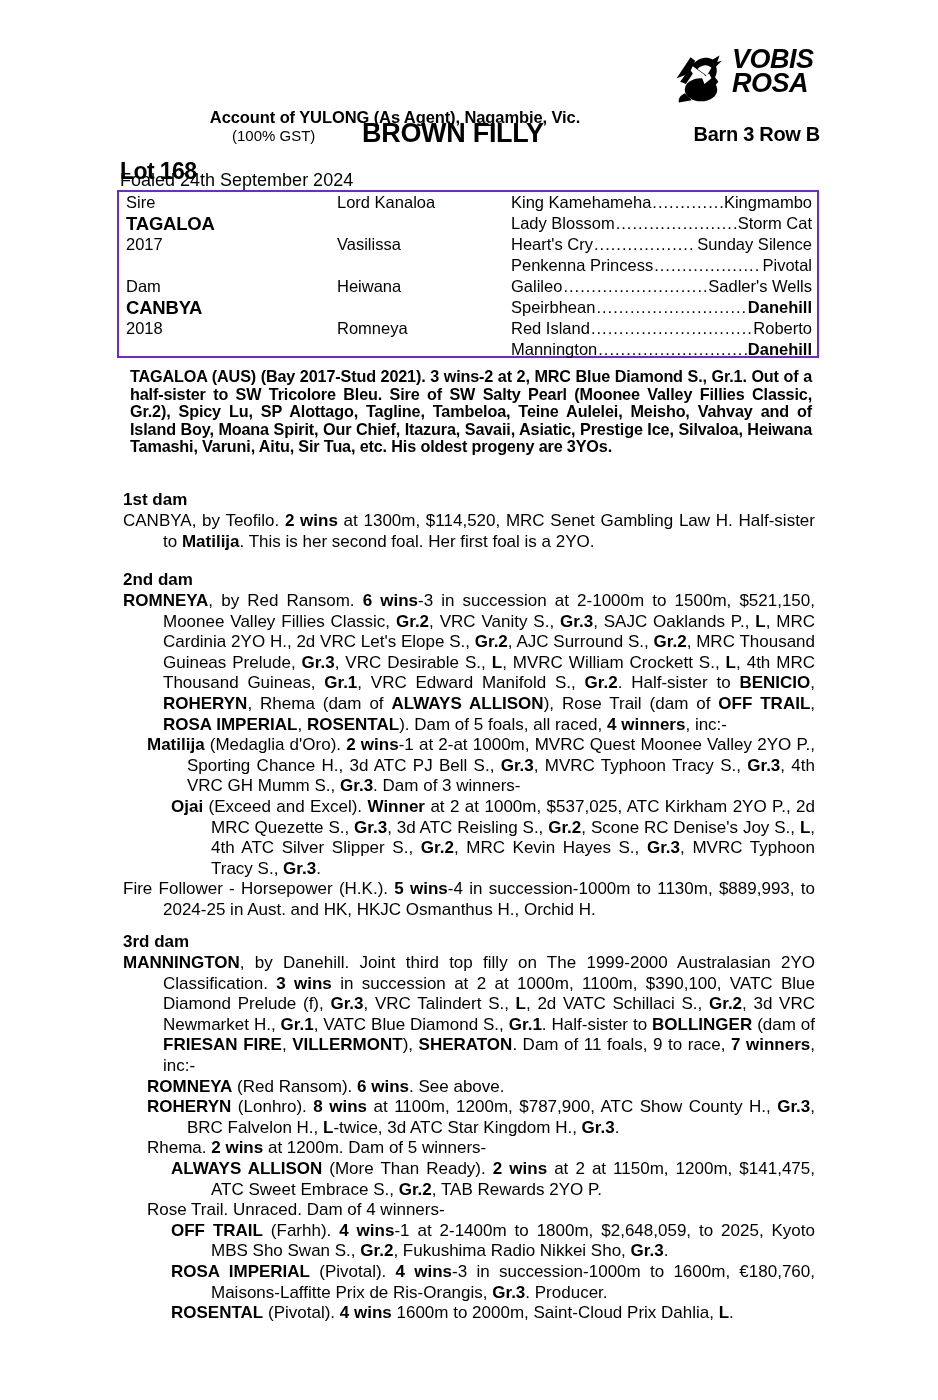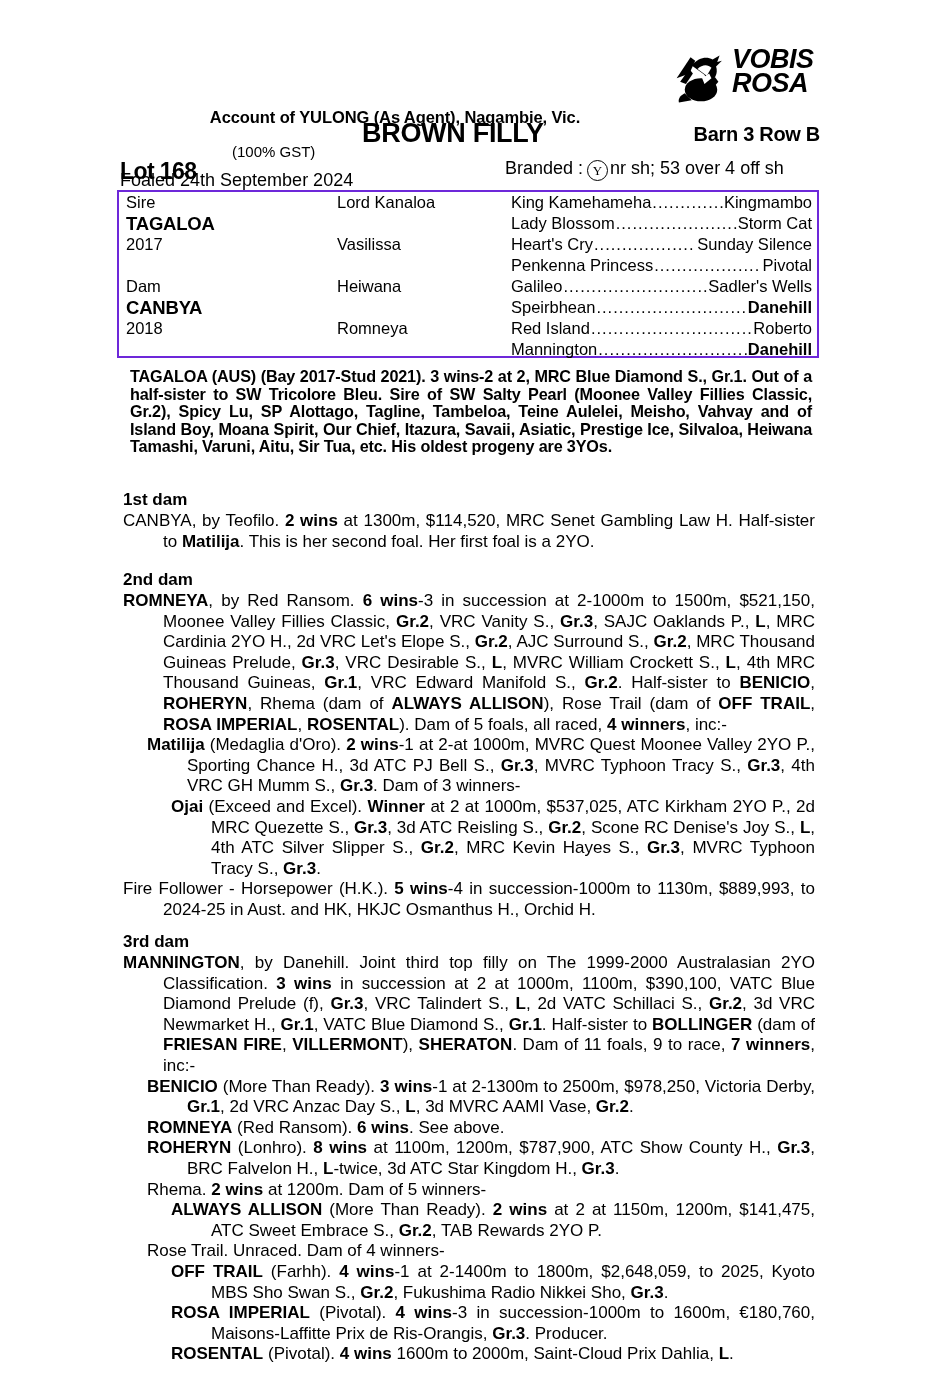--- a/index.html
+++ b/index.html
@@ -73,21 +73,21 @@
     left: 0;
     top: -2px;
     font-size: 23px;
     font-weight: bold;
     letter-spacing: -0.6px;
     margin-top: 40px;
   }
   .gst {
     position: absolute;
     left: 112px;
-    top: 23px;
+    top: 7px;
     font-size: 15px;
     font-weight: normal;
   }
   .colour-sex {
     position: absolute;
     left: 242px;
     top: -2px;
     font-size: 27px;
     font-weight: bold;
     letter-spacing: -0.3px;
@@ -249,27 +249,20 @@
 
   <div class="lot-row">
     <span class="lot-no">Lot 168</span>
     <span class="gst">(100% GST)</span>
     <span class="colour-sex">BROWN FILLY</span>
     <span class="barn">Barn 3 Row B</span>
   </div>
 
   <div class="foaled-row">
     <span class="foaled-text">Foaled 24th September 2024</span>
-    <span class="branded-wrap">
-      <span>Branded :</span>
-      <span class="brand-symbol">
-          <span>Y</span>
-        </span>
-      <span>nr sh; 53 over 4 off sh</span>
-    </span>
   </div>
 
   <div class="ped-table">
     <div class="ped-row">
       <span class="c1">Sire</span>
       <span class="c2">Lord Kanaloa</span>
       <span class="c3">
         <span class="nm">King Kamehameha</span>
         <span class="leader">.................................................................</span>
         <span class="anc">Kingmambo</span>
@@ -345,21 +338,20 @@
   <div class="body-block" id="second-dam-body" style="top:591px;">
       <p class="para lvl0"><b>ROMNEYA</b>, by Red Ransom. <b>6 wins</b>-3 in succession at 2-1000m to 1500m, $521,150, Moonee Valley Fillies Classic, <b>Gr.2</b>, VRC Vanity S., <b>Gr.3</b>, SAJC Oaklands P., <b>L</b>, MRC Cardinia 2YO H., 2d VRC Let's Elope S., <b>Gr.2</b>, AJC Surround S., <b>Gr.2</b>, MRC Thousand Guineas Prelude, <b>Gr.3</b>, VRC Desirable S., <b>L</b>, MVRC William Crockett S., <b>L</b>, 4th MRC Thousand Guineas, <b>Gr.1</b>, VRC Edward Manifold S., <b>Gr.2</b>. Half-sister to <b>BENICIO</b>, <b>ROHERYN</b>, Rhema (dam of <b>ALWAYS ALLISON</b>), Rose Trail (dam of <b>OFF TRAIL</b>, <b>ROSA IMPERIAL</b>, <b>ROSENTAL</b>). Dam of 5 foals, all raced, <b>4 winners</b>, inc:-</p>
       <p class="para lvl1"><b>Matilija</b> (Medaglia d'Oro). <b>2 wins</b>-1 at 2-at 1000m, MVRC Quest Moonee Valley 2YO P., Sporting Chance H., 3d ATC PJ Bell S., <b>Gr.3</b>, MVRC Typhoon Tracy S., <b>Gr.3</b>, 4th VRC GH Mumm S., <b>Gr.3</b>. Dam of 3 winners-</p>
       <p class="para lvl2"><b>Ojai</b> (Exceed and Excel). <b>Winner</b> at 2 at 1000m, $537,025, ATC Kirkham 2YO P., 2d MRC Quezette S., <b>Gr.3</b>, 3d ATC Reisling S., <b>Gr.2</b>, Scone RC Denise's Joy S., <b>L</b>, 4th ATC Silver Slipper S., <b>Gr.2</b>, MRC Kevin Hayes S., <b>Gr.3</b>, MVRC Typhoon Tracy S., <b>Gr.3</b>.</p>
       <p class="para lvl0">Fire Follower - Horsepower (H.K.). <b>5 wins</b>-4 in succession-1000m to 1130m, $889,993, to 2024-25 in Aust. and HK, HKJC Osmanthus H., Orchid H.</p>
     </div>
 
   <div class="sec-head" style="top:932px;">3rd dam</div>
   <div class="body-block" id="third-dam-body" style="top:953px;">
       <p class="para lvl0"><b>MANNINGTON</b>, by Danehill. Joint third top filly on The 1999-2000 Australasian 2YO Classification. <b>3 wins</b> in succession at 2 at 1000m, 1100m, $390,100, VATC Blue Diamond Prelude (f), <b>Gr.3</b>, VRC Talindert S., <b>L</b>, 2d VATC Schillaci S., <b>Gr.2</b>, 3d VRC Newmarket H., <b>Gr.1</b>, VATC Blue Diamond S., <b>Gr.1</b>. Half-sister to <b>BOLLINGER</b> (dam of <b>FRIESAN FIRE</b>, <b>VILLERMONT</b>), <b>SHERATON</b>. Dam of 11 foals, 9 to race, <b>7 winners</b>, inc:-</p>
-      <p class="para lvl1"><b>BENICIO</b> (More Than Ready). <b>3 wins</b>-1 at 2-1300m to 2500m, $978,250, Victoria Derby, <b>Gr.1</b>, 2d VRC Anzac Day S., <b>L</b>, 3d MVRC AAMI Vase, <b>Gr.2</b>.</p>
       <p class="para lvl1"><b>ROMNEYA</b> (Red Ransom). <b>6 wins</b>. See above.</p>
       <p class="para lvl1"><b>ROHERYN</b> (Lonhro). <b>8 wins</b> at 1100m, 1200m, $787,900, ATC Show County H., <b>Gr.3</b>, BRC Falvelon H., <b>L</b>-twice, 3d ATC Star Kingdom H., <b>Gr.3</b>.</p>
       <p class="para lvl1">Rhema. <b>2 wins</b> at 1200m. Dam of 5 winners-</p>
       <p class="para lvl2"><b>ALWAYS ALLISON</b> (More Than Ready). <b>2 wins</b> at 2 at 1150m, 1200m, $141,475, ATC Sweet Embrace S., <b>Gr.2</b>, TAB Rewards 2YO P.</p>
       <p class="para lvl1">Rose Trail. Unraced. Dam of 4 winners-</p>
       <p class="para lvl2"><b>OFF TRAIL</b> (Farhh). <b>4 wins</b>-1 at 2-1400m to 1800m, $2,648,059, to 2025, Kyoto MBS Sho Swan S., <b>Gr.2</b>, Fukushima Radio Nikkei Sho, <b>Gr.3</b>.</p>
       <p class="para lvl2"><b>ROSA IMPERIAL</b> (Pivotal). <b>4 wins</b>-3 in succession-1000m to 1600m, €180,760, Maisons-Laffitte Prix de Ris-Orangis, <b>Gr.3</b>. Producer.</p>
       <p class="para lvl2"><b>ROSENTAL</b> (Pivotal). <b>4 wins</b> 1600m to 2000m, Saint-Cloud Prix Dahlia, <b>L</b>.</p>
     </div>
 

